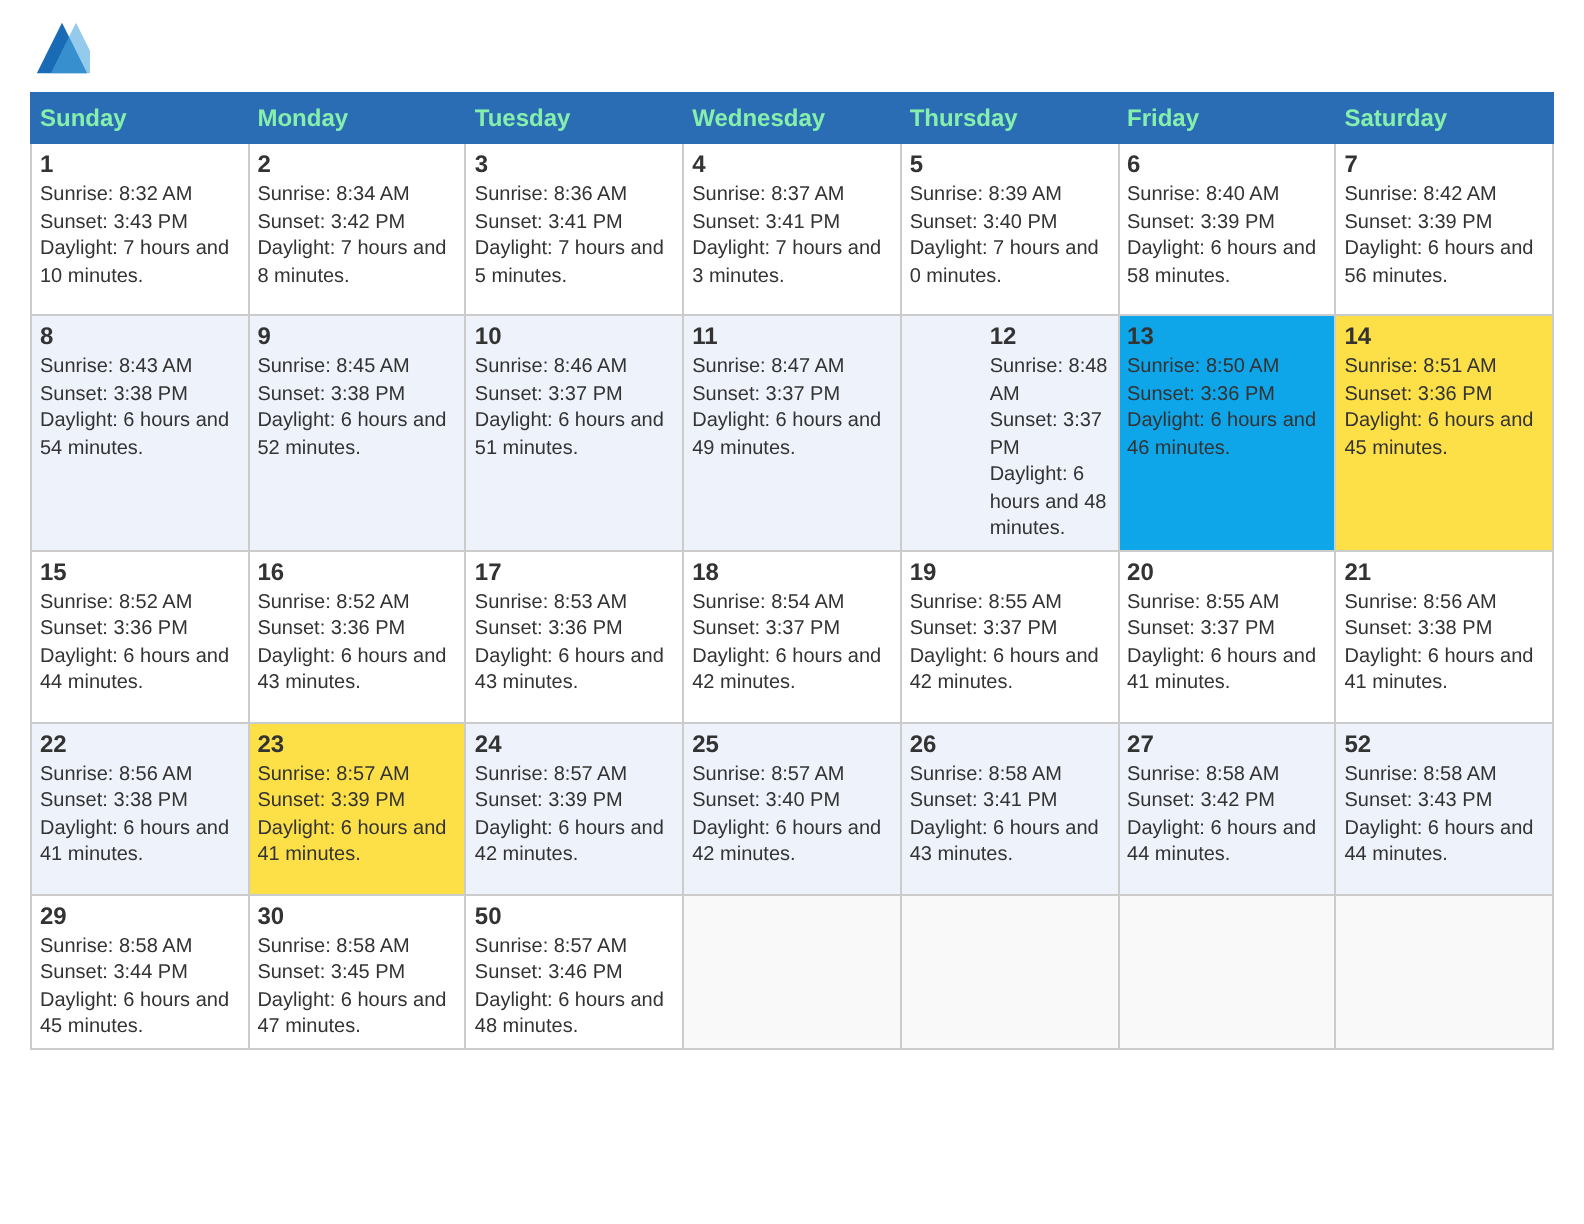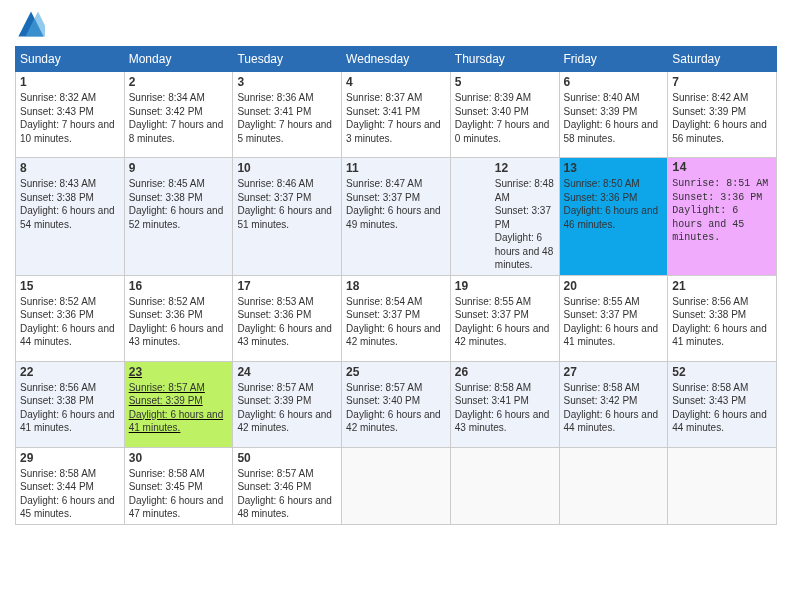--- a/index.html
+++ b/index.html
@@ -43,25 +43,25 @@
       font-size: 13px;
       color: #555;
     }
     .calendar {
       width: 100%;
       border-collapse: collapse;
       font-size: 10px;
     }
     .calendar th {
       background: #2b6db5;
-      color: #ffffff;
+      color: #86efac;
       padding: 5px 4px;
       text-align: left;
       font-size: 12px;
-      font-weight: normal;
+      font-weight: bold;
       border: 1px solid #2b6db5;
     }
     .calendar td {
       border: 1px solid #ccc;
       vertical-align: top;
       padding: 3px 4px;
       width: calc(100% / 7);
       height: 86px;
       background: #fff;
     }
@@ -171,21 +171,21 @@
             <div class="day-info">Sunrise: 8:47 AM<br>Sunset: 3:37 PM<br>Daylight: 6 hours and 49 minutes.</div>
           </td>
           <td style="background: rgb(238, 242, 250); padding-left: 44px;">
             <span class="day-number">12</span>
             <div class="day-info">Sunrise: 8:48 AM<br>Sunset: 3:37 PM<br>Daylight: 6 hours and 48 minutes.</div>
           </td>
           <td style="background: #0ea5e9;">
             <span class="day-number">13</span>
             <div class="day-info">Sunrise: 8:50 AM<br>Sunset: 3:36 PM<br>Daylight: 6 hours and 46 minutes.</div>
           </td>
-          <td style="background: #f0abfc; font-family: Liberation Mono, monospace;">
+          <td style="background: #fde047;">
             <span class="day-number">14</span>
             <div class="day-info">Sunrise: 8:51 AM<br>Sunset: 3:36 PM<br>Daylight: 6 hours and 45 minutes.</div>
           </td>
         </tr>
         <tr>
           <td>
             <span class="day-number">15</span>
             <div class="day-info">Sunrise: 8:52 AM<br>Sunset: 3:36 PM<br>Daylight: 6 hours and 44 minutes.</div>
           </td>
           <td>
@@ -211,21 +211,21 @@
           <td>
             <span class="day-number">21</span>
             <div class="day-info">Sunrise: 8:56 AM<br>Sunset: 3:38 PM<br>Daylight: 6 hours and 41 minutes.</div>
           </td>
         </tr>
         <tr>
           <td style="background: rgb(238, 242, 250);">
             <span class="day-number">22</span>
             <div class="day-info">Sunrise: 8:56 AM<br>Sunset: 3:38 PM<br>Daylight: 6 hours and 41 minutes.</div>
           </td>
-          <td style="background: #bef264; text-decoration: underline;">
+          <td style="background: #fde047;">
             <span class="day-number">23</span>
             <div class="day-info">Sunrise: 8:57 AM<br>Sunset: 3:39 PM<br>Daylight: 6 hours and 41 minutes.</div>
           </td>
           <td style="background: rgb(238, 242, 250);">
             <span class="day-number">24</span>
             <div class="day-info">Sunrise: 8:57 AM<br>Sunset: 3:39 PM<br>Daylight: 6 hours and 42 minutes.</div>
           </td>
           <td style="background: rgb(238, 242, 250);">
             <span class="day-number">25</span>
             <div class="day-info">Sunrise: 8:57 AM<br>Sunset: 3:40 PM<br>Daylight: 6 hours and 42 minutes.</div>

